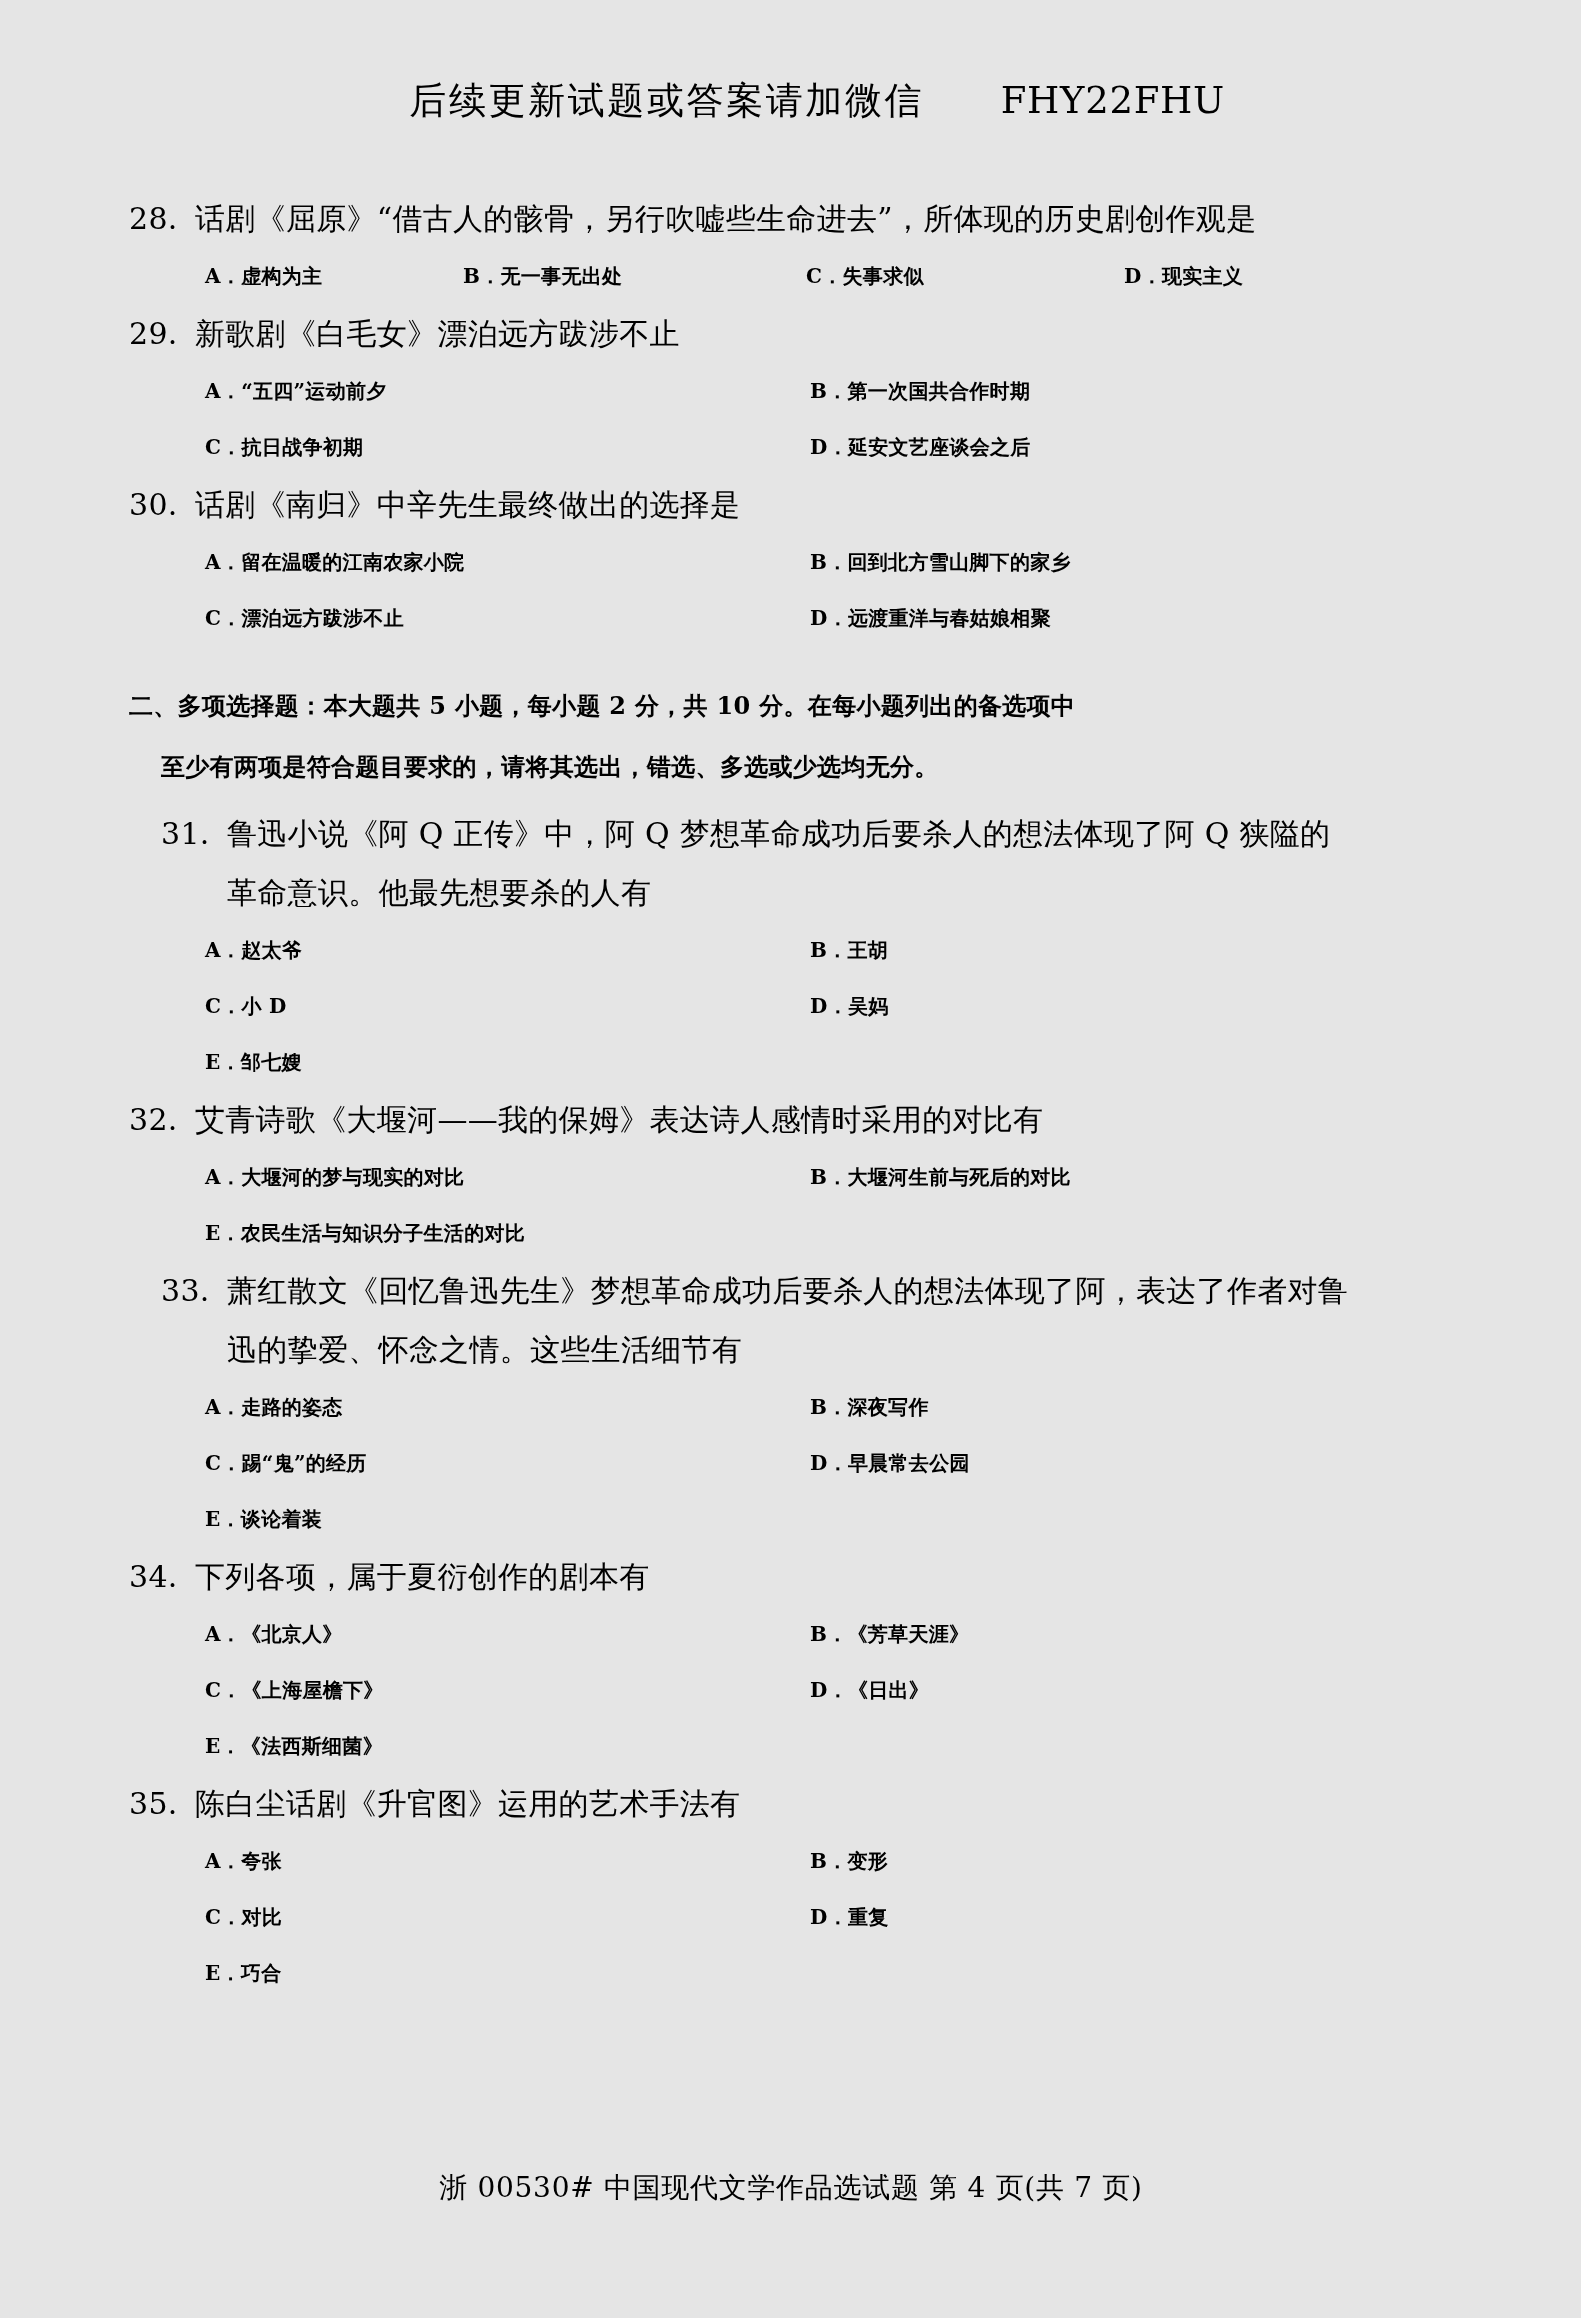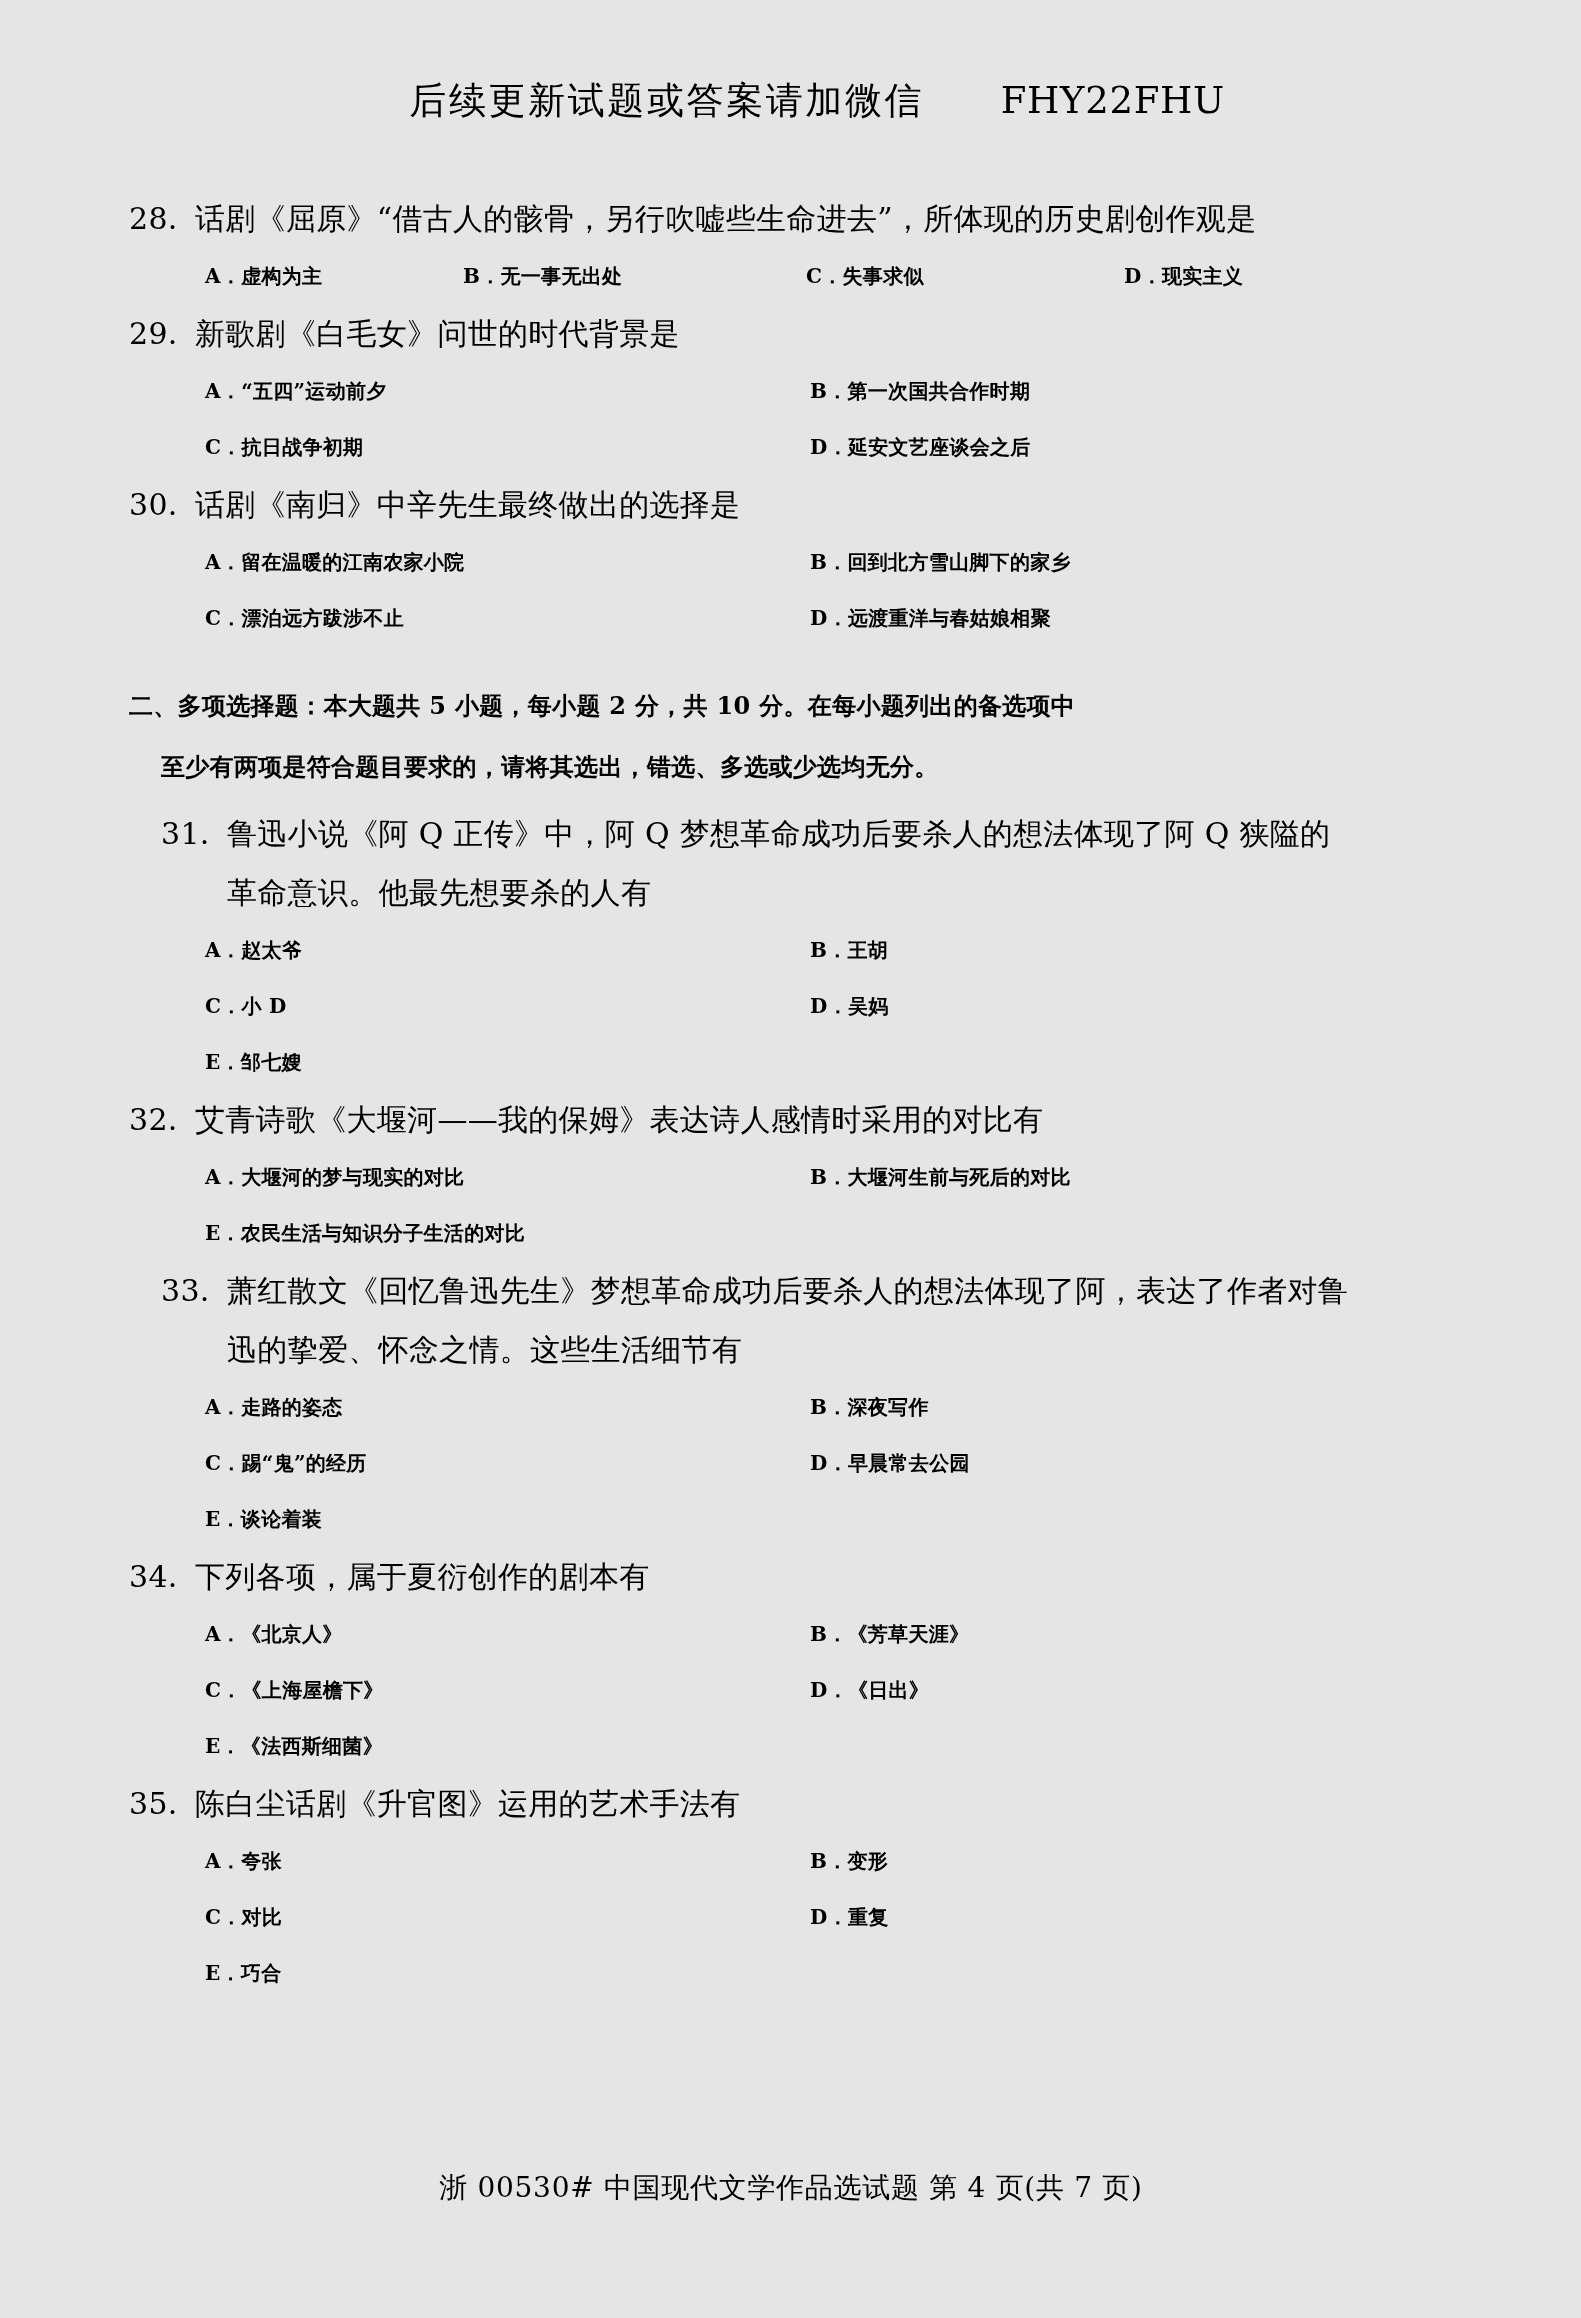--- a/index.html
+++ b/index.html
@@ -142,21 +142,21 @@
         <div class="optrow">
           <div class="opt c1"><span class="lab">A．</span><span>虚构为主</span></div>
           <div class="opt c2"><span class="lab">B．</span><span>无一事无出处</span></div>
           <div class="opt c3"><span class="lab">C．</span><span>失事求似</span></div>
           <div class="opt c4"><span class="lab">D．</span><span>现实主义</span></div>
         </div>
       </div>
     </div>
 
     <div class="qblock">
-      <div class="stem"><span class="num">29.</span><span>新歌剧《白毛女》问世的时代背景是</span></div>
+      <div class="stem"><span class="num">29.</span><span>新歌剧《白毛女》漂泊远方跋涉不止</span></div>
       <div class="opts">
         <div class="optrow">
           <div class="opt c2"><span class="lab">B．</span><span>第一次国共合作时期</span></div>
           <div class="opt c1"><span class="lab">A．</span><span>“五四”运动前夕</span></div>
         </div>
         <div class="optrow">
           <div class="opt c1"><span class="lab">C．</span><span>抗日战争初期</span></div>
           <div class="opt c2"><span class="lab">D．</span><span>延安文艺座谈会之后</span></div>
         </div>
       </div>

